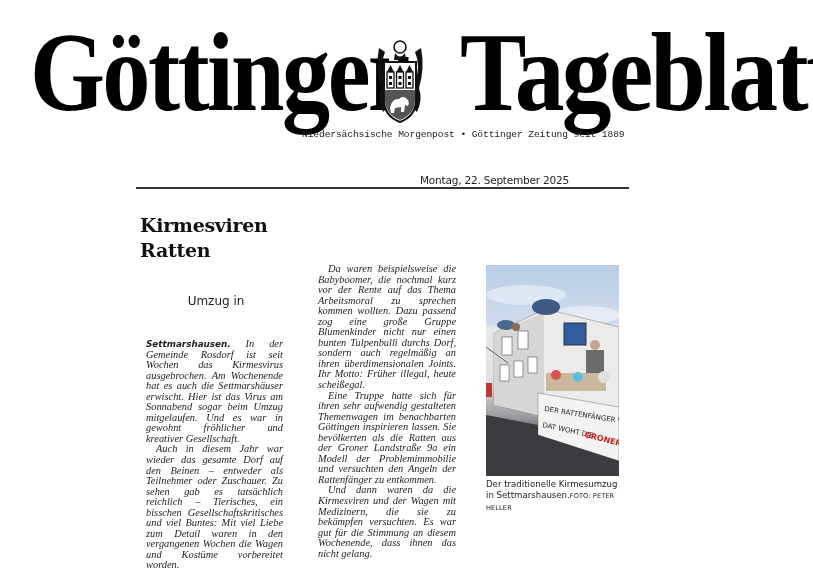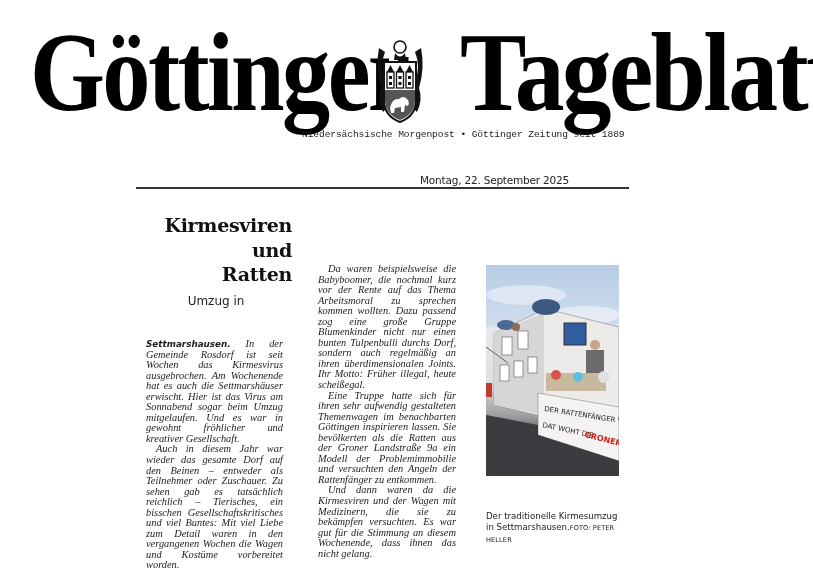--- a/index.html
+++ b/index.html
@@ -30,21 +30,21 @@
   .dateline {
     position: absolute; left: 420px; top: 174px; width: 209px;
     text-align: left; font-family: "DejaVu Sans", sans-serif; font-size: 10.5px; color: #222;
     letter-spacing: -0.2px;
   }
   .rule { position: absolute; left: 136px; top: 187px; width: 493px; height: 1.5px; background: #333; }
 
   
   .headline {
     position: absolute; left: 140px; top: 213px; width: 152px;
-    text-align: right; font-family: "DejaVu Serif", serif; font-weight: bold;
+    text-align: left; font-family: "DejaVu Serif", serif; font-weight: bold;
     font-size: 19px; line-height: 24.5px; color: #111; letter-spacing: -0.3px;
   }
   .subhead {
     position: absolute; left: 140px; top: 294px; width: 152px;
     text-align: center; font-family: "DejaVu Sans", sans-serif;
     font-size: 12px; line-height: 15px; color: #222;
   }
 
   
   .col {
@@ -57,21 +57,21 @@
   .col p + p { text-indent: 10px; }
   .dateline-lead { font-family: "DejaVu Sans", sans-serif; font-weight: bold; font-size: 8.8px; }
 
   
   .photo {
     position: absolute; left: 486px; top: 265px; width: 133px; height: 211px; overflow: hidden;
     background: linear-gradient(180deg, #b8cde6 0%, #cfdcec 28%, #e6e8ea 30%, #dfe0e2 55%, #9a9c9f 72%, #4a4b4e 82%, #3a3b3d 100%);
   }
   .caption {
     position: absolute; left: 486px; top: 479px; width: 140px;
-    font-family: "DejaVu Sans", sans-serif; font-size: 8.6px; line-height: 11px; color: #222; margin-top: 32px;
+    font-family: "DejaVu Sans", sans-serif; font-size: 8.6px; line-height: 11px; color: #222;
   }
   .credit { font-size: 6.6px; letter-spacing: 0.1px; text-transform: uppercase; }
 </style>
 </head>
 <body>
 
 <div class="masthead">
   <div class="mast-word mast-left">Göttinger</div>
   <div class="crest">
     <svg width="50" height="88" viewBox="0 0 50 88">
@@ -107,21 +107,20 @@
   </div>
   <div class="mast-word mast-right">Tageblatt</div>
   <div class="tagline">Niedersächsische Morgenpost • Göttinger Zeitung seit 1889</div>
 </div>
 
 <div class="dateline">Montag, 22. September 2025</div>
 <div class="rule"></div>
 
 <div class="headline">
   <div>Kirmesviren</div>
-  <div>und</div>
   <div>Ratten</div>
 </div>
 <div class="subhead">
   <div>Umzug in</div>
 </div>
 
 <div class="col col1">
   <p><span class="dateline-lead">Settmarshausen.</span><span> In der Gemeinde Rosdorf ist seit Wochen das Kirmesvirus ausgebrochen. Am Wochenende hat es auch die Settmarshäuser erwischt. Hier ist das Virus am Sonnabend sogar beim Umzug mitgelaufen. Und es war in gewohnt fröhlicher und kreativer Gesellschaft.</span></p>
   <p>Auch in diesem Jahr war wieder das gesamte Dorf auf den Beinen – entweder als Teilnehmer oder Zuschauer. Zu sehen gab es tatsächlich reichlich – Tierisches, ein bisschen Gesellschaftskritisches und viel Buntes: Mit viel Liebe zum Detail waren in den vergangenen Wochen die Wagen und Kostüme vorbereitet worden.</p>
 </div>

